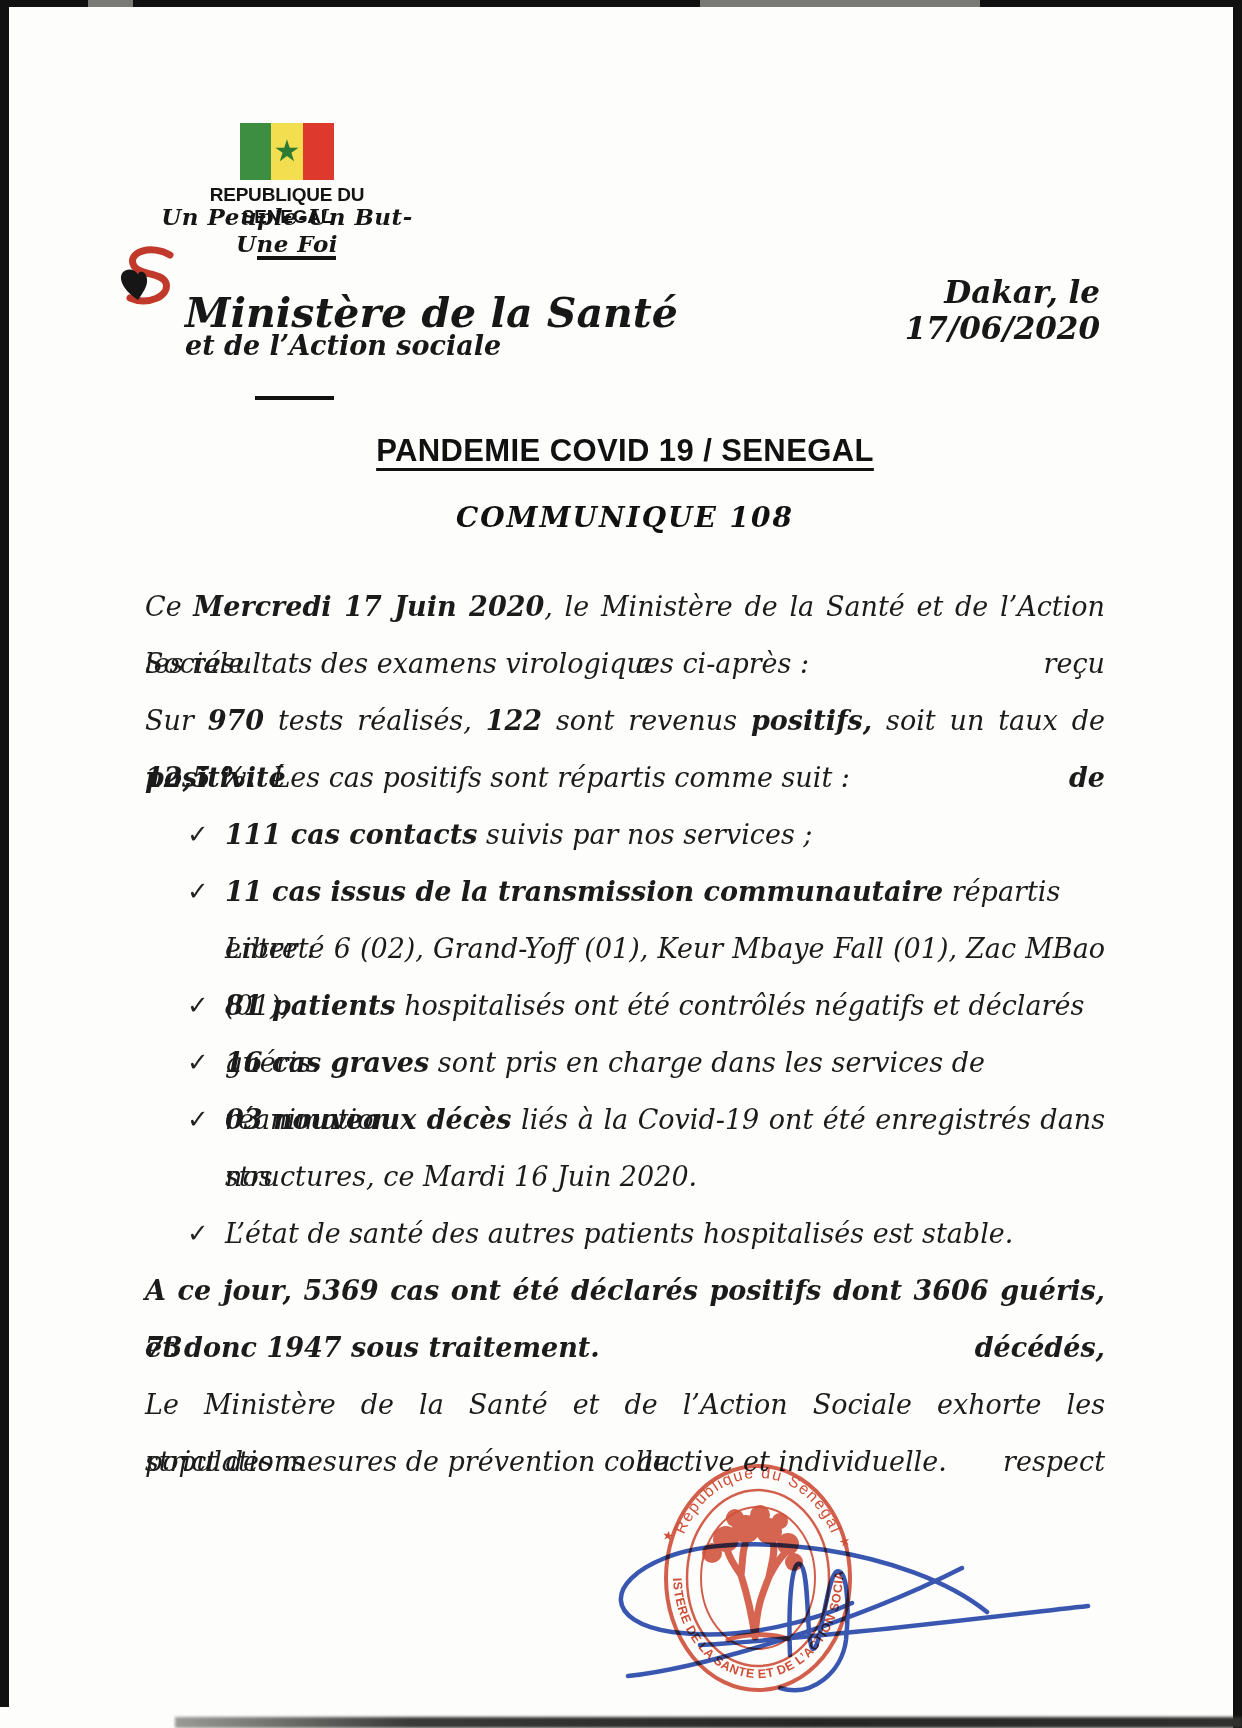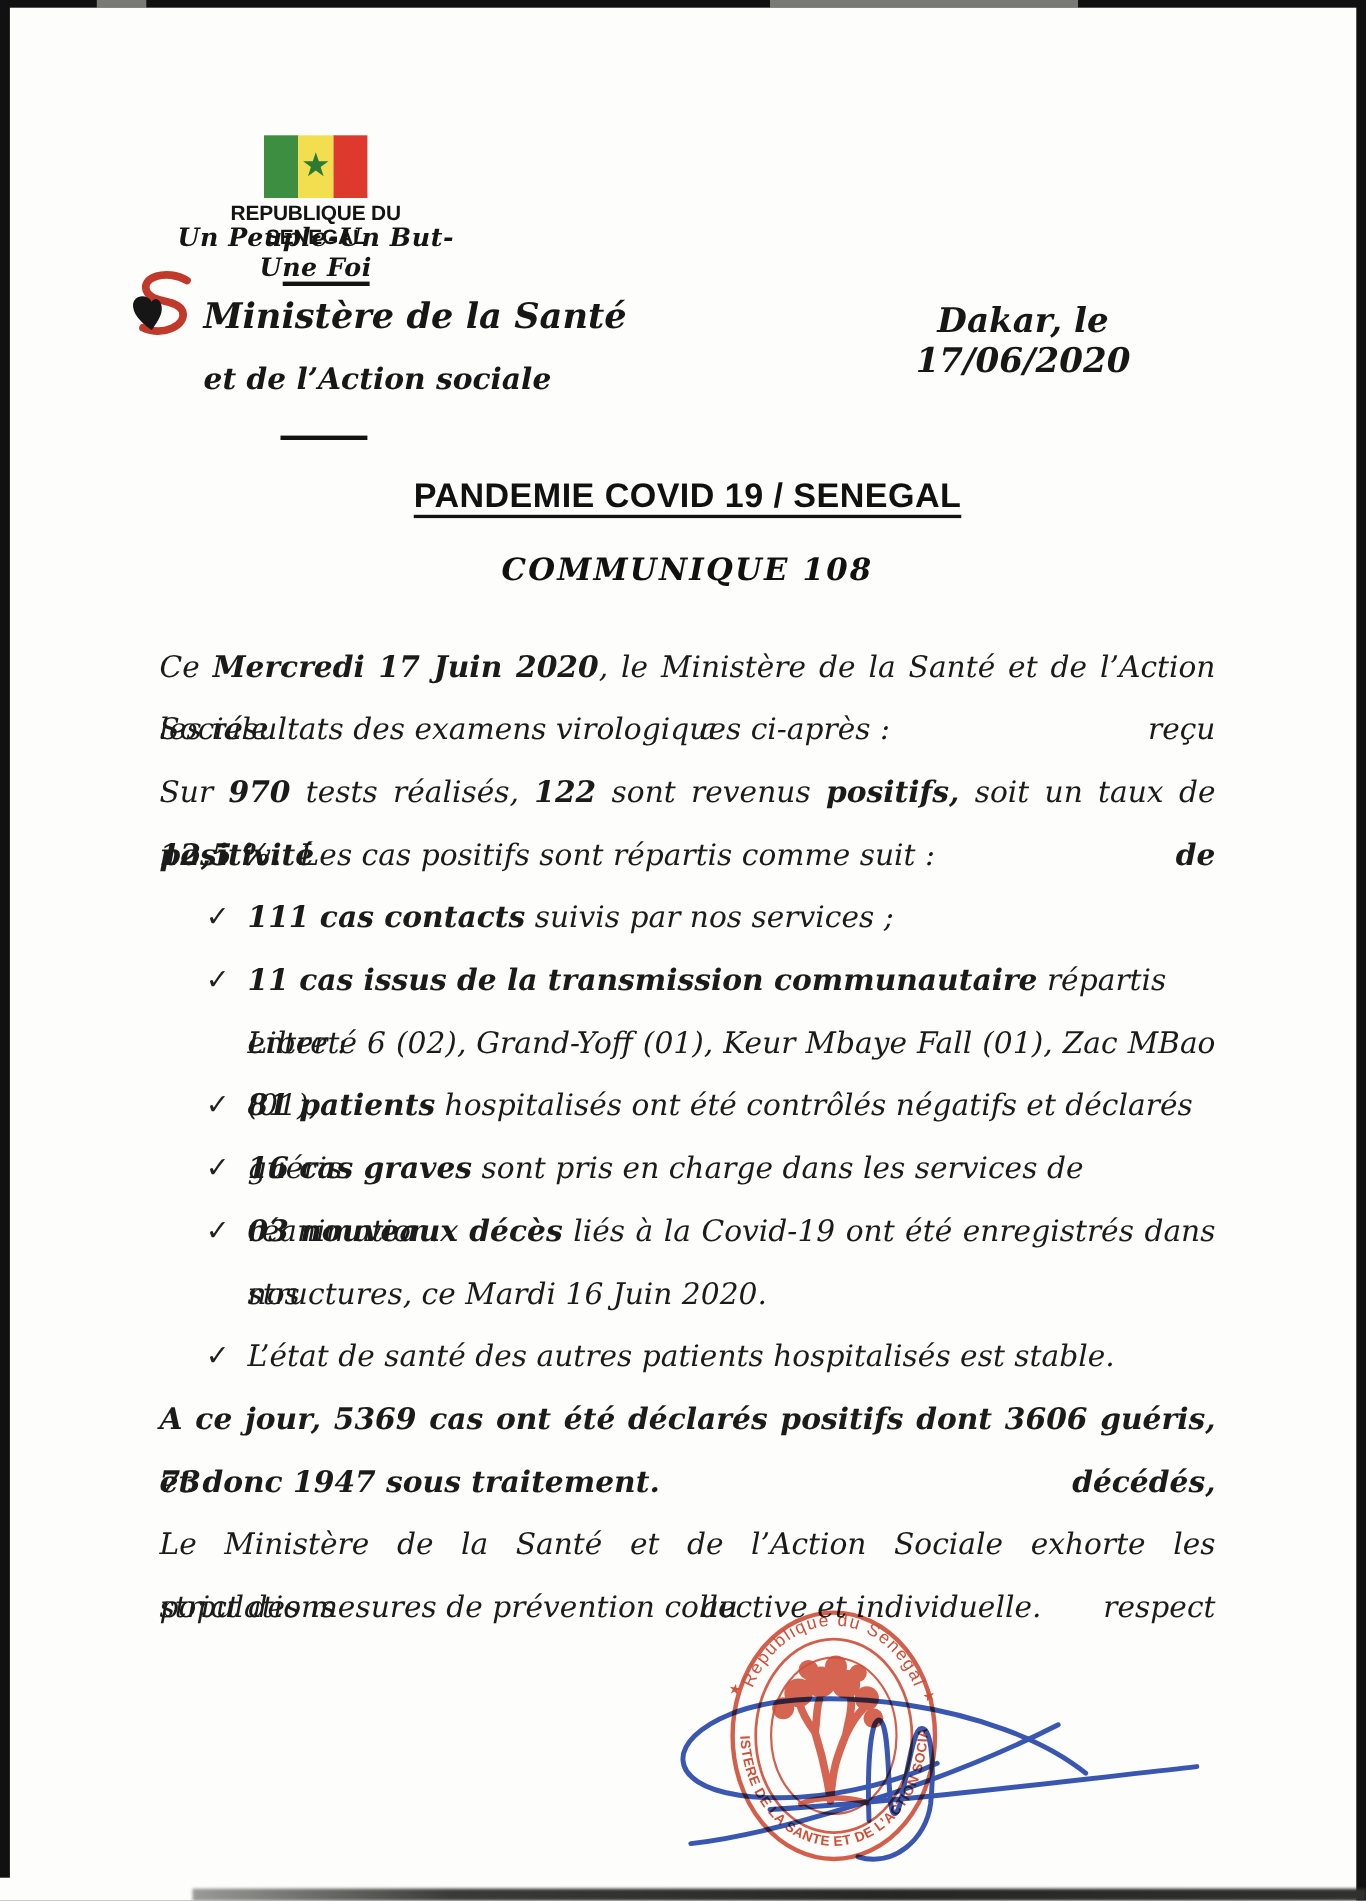--- a/index.html
+++ b/index.html
@@ -37,23 +37,23 @@
   }
   .script{font-style:italic; font-family:"DejaVu Serif", serif;}
   .motto{
     position:absolute; left:150px; top:203px; width:274px; text-align:center;
     font-size:23px; letter-spacing:.5px; color:#151515; font-weight:600;
   }
   .rule{position:absolute; background:#121212; height:4px; width:79px;}
   .rule1{left:257px; top:256px;}
   .rule2{left:255px; top:396px;}
   .ministry-logo{position:absolute; left:114px; top:246px;}
-  .ministry1{position:absolute; left:185px; top:268px; font-size:32px; font-weight:600; color:#171717;}
+  .ministry1{position:absolute; left:185px; top:289px; font-size:41px; font-weight:600; color:#171717;}
   .ministry2{position:absolute; left:185px; top:330px; font-size:27px; font-weight:600; color:#171717;}
-  .dateline{position:absolute; left:760px; top:274px; width:340px; text-align:center;
+  .dateline{position:absolute; left:760px; top:274px; width:340px; text-align:right;
     font-size:31px; font-weight:600; color:#171717;}
   
   .title-main{
     position:absolute; left:145px; top:433px; width:960px; text-align:center;
     font-family:"Liberation Sans", sans-serif; font-weight:700; font-size:31px;
     letter-spacing:.4px; color:#111;
     text-decoration:underline; text-underline-offset:7px; text-decoration-thickness:3px;
   }
   .title-sub{
     position:absolute; left:145px; top:501px; width:960px; text-align:center;

